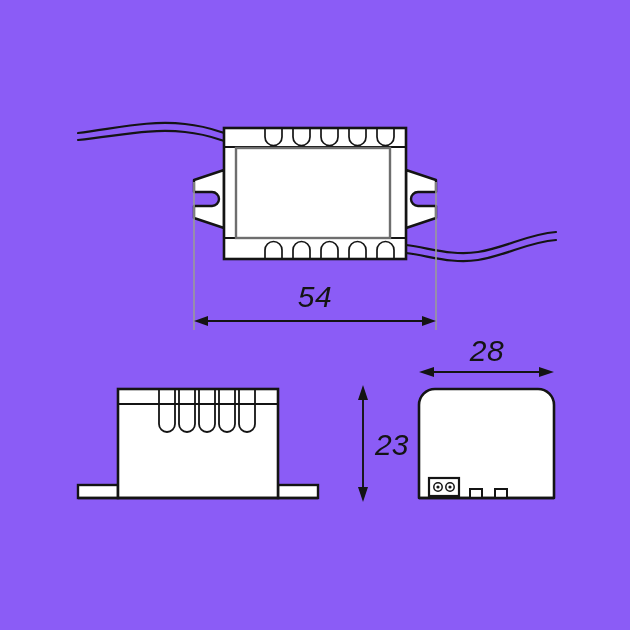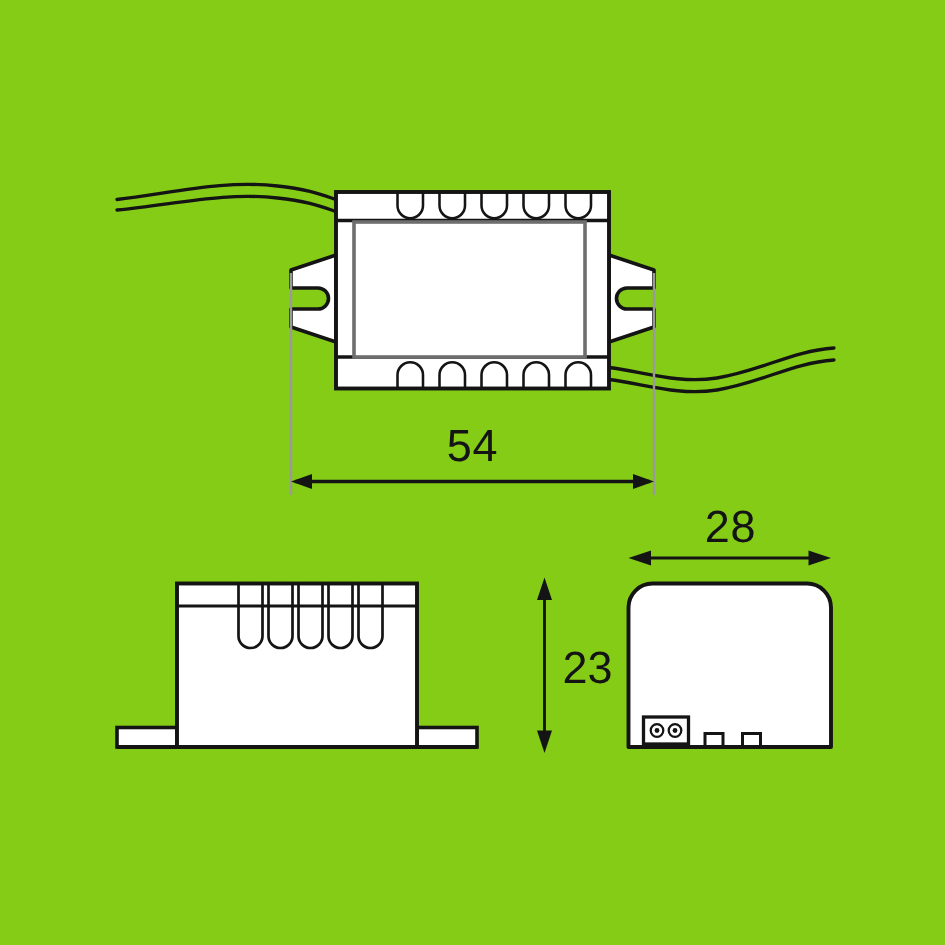--- a/index.html
+++ b/index.html
@@ -7,22 +7,23 @@
     padding: 0;
     background: #ffffff;
   }
   body {
     font-family: "Liberation Sans", sans-serif;
   }
   #drawing-root {
     position: relative;
     width: 630px;
     height: 630px;
-    background: #84cc16;
+    background: #8b5cf6;
     overflow: hidden;
+    font-style: italic;
   }
   #drawing-svg {
     display: block;
     width: 630px;
     height: 630px;
   }
   .dim-text {
     font-family: "Liberation Sans", sans-serif;
     font-size: 30px;
     fill: #141414;

